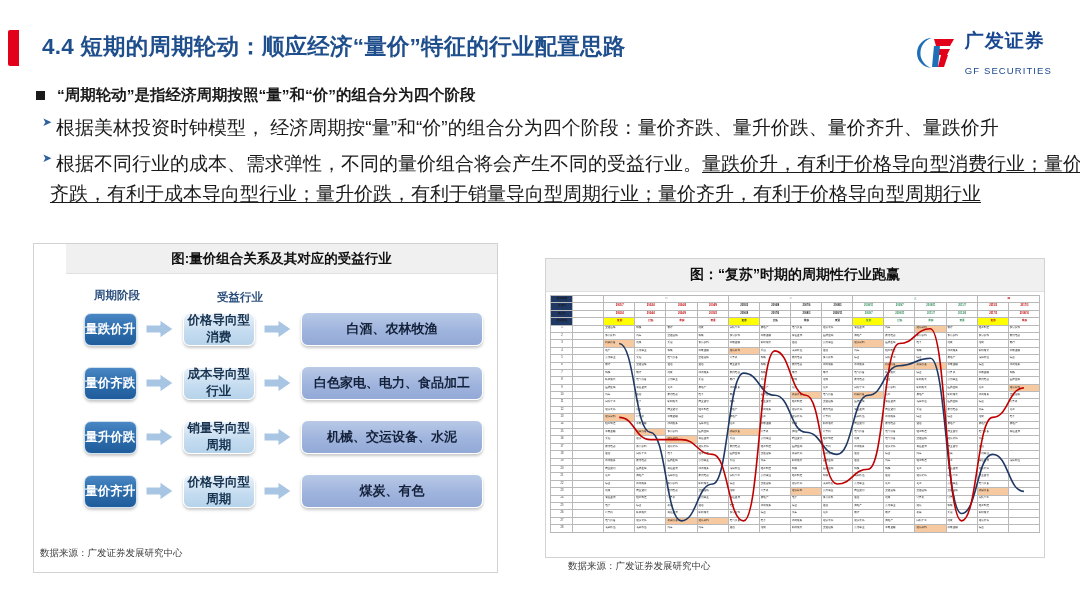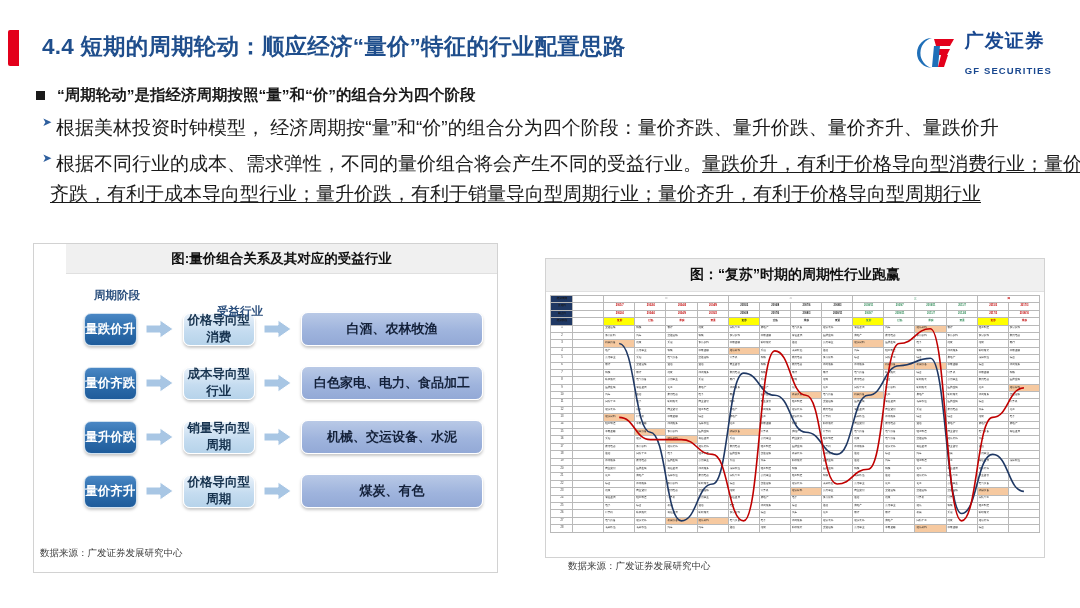--- a/index.html
+++ b/index.html
@@ -17,21 +17,21 @@
   .slide-title {
     position: absolute; left: 42px; top: 31px;
     font-size: 22.5px; font-weight: bold; color: #1f4e8c;
     letter-spacing: .2px; white-space: nowrap;
   }
 
   .logo { position: absolute; right: 28px; top: 33px; height: 40px; display: flex; align-items: center; gap: 7px; }
   .logo-mark { width: 44px; height: 34px; position: relative; }
   .logo-text { display: flex; flex-direction: column; line-height: 1; justify-content: flex-end; }
   .logo-cn { font-size: 19px; font-weight: bold; color: #18478f; letter-spacing: 1px; }
-  .logo-en { font-size: 9.5px; font-weight: bold; color: #18478f; letter-spacing: 1.1px; margin-top: 16px; }
+  .logo-en { font-size: 9.5px; font-weight: normal; color: #18478f; letter-spacing: 1.1px; margin-top: 16px; }
 
   
   .bullet-main { position: absolute; left: 36px; top: 85px; display: flex; align-items: flex-start; gap: 12px; }
   .sq { width: 9px; height: 9px; background: #1a1a1a; margin-top: 6px; flex: none; }
   .bullet-main-txt { font-size: 15.5px; font-weight: bold; color: #1a1a1a; white-space: nowrap; }
 
   .sub { position: absolute; display: flex; align-items: flex-start; gap: 4px; }
   .arrow-g { color: #2e5f9e; font-size: 12px; line-height: 1.45; flex: none; }
   .sub-txt { font-size: 19px; color: #1a1a1a; line-height: 1.5; white-space: nowrap; }
   .u { text-decoration: underline; text-underline-offset: 2px; }
@@ -47,21 +47,21 @@
     height: 30px; background: #f0f0f0; display: flex; align-items: center; justify-content: center;
     font-size: 13.5px; font-weight: bold; color: #101010; border-bottom: 1px solid #e0e0e0;
   }
   .panel-head.tall { height: 33px; font-size: 14px; }
 
   
   .diagram { position: relative; padding: 10px 14px 0 14px; }
   .col-labels { position: relative; height: 26px; }
   .col-lab { position: absolute; font-size: 11.5px; color: #2b4f7d; font-weight: bold; font-family: "Liberation Serif", serif; }
   .col-lab-1 { left: 14px; top: 4px; }
-  .col-lab-2 { left: 137px; top: 20px; }
+  .col-lab-2 { left: 137px; top: 6px; }
 
   .flow-row { display: flex; align-items: center; height: 38px; margin-bottom: 16px; padding-left: 4px; }
   .chip {
     display: flex; align-items: center; justify-content: center; text-align: center;
     border-radius: 7px; font-family: "Liberation Serif", serif; font-weight: bold;
     box-shadow: 0 2px 3px rgba(0,0,0,.22);
   }
   .chip-stage {
     width: 88px; height: 33px; font-size: 12.5px; color: #ffffff;
     background: linear-gradient(to bottom, #4a87c4 0%, #2f6fae 45%, #1f5c9b 100%);

